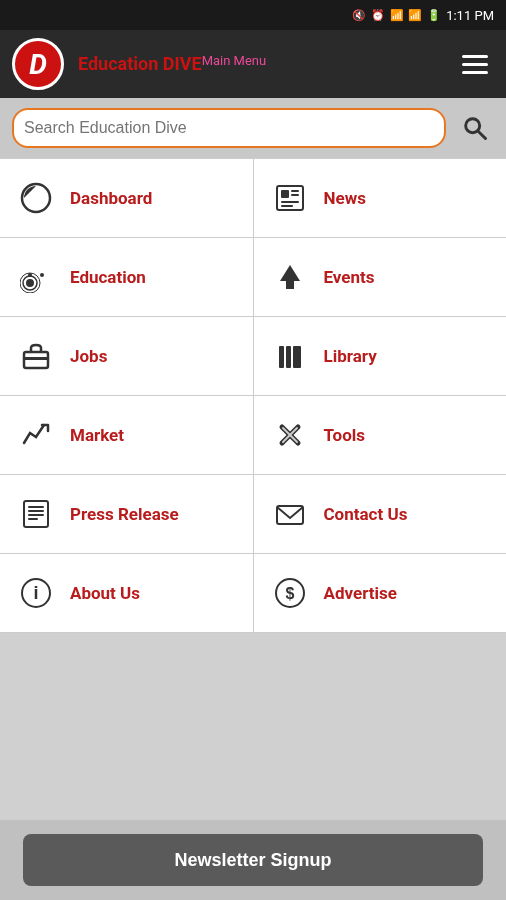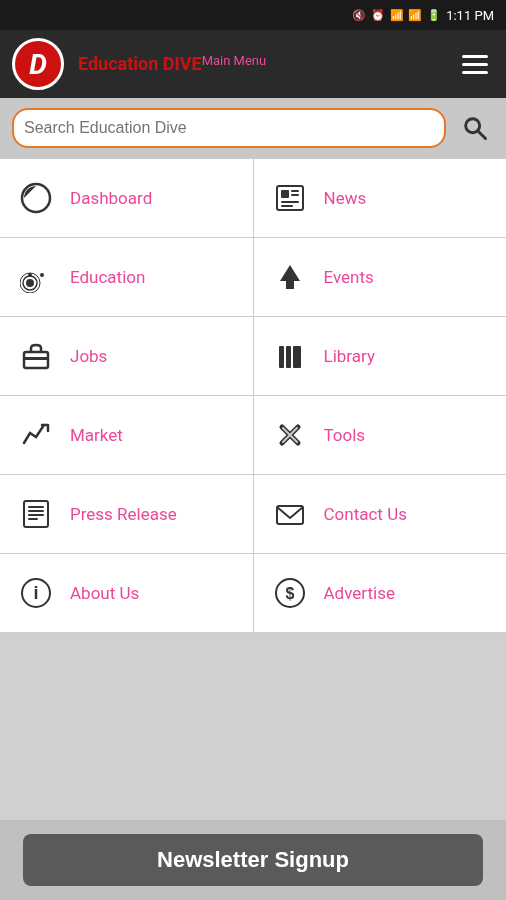--- a/index.html
+++ b/index.html
@@ -175,22 +175,22 @@
       border-right: 1px solid #ccc;
       background: white;
     }
 
     .menu-cell:last-child {
       border-right: none;
     }
 
     .menu-cell-label {
       font-size: 17px;
-      font-weight: 400;
-      color: #ec4899;
+      font-weight: 700;
+      color: #b91c1c;
     }
 
     .menu-icon {
       width: 36px;
       height: 36px;
       flex-shrink: 0;
       display: flex;
       align-items: center;
       justify-content: center;
     }
@@ -221,21 +221,21 @@
       border-radius: 8px;
       display: flex;
       align-items: center;
       justify-content: center;
       cursor: pointer;
       border: none;
     }
 
     .newsletter-btn-label {
       color: white;
-      font-size: 22px;
+      font-size: 18px;
       font-weight: bold;
     }
   </style>
 </head>
 <body>
 
 <div class="status-bar">
   <div class="status-icons">
     <span class="status-icon-item">🔇</span>
     <span class="status-icon-item">⏰</span>

